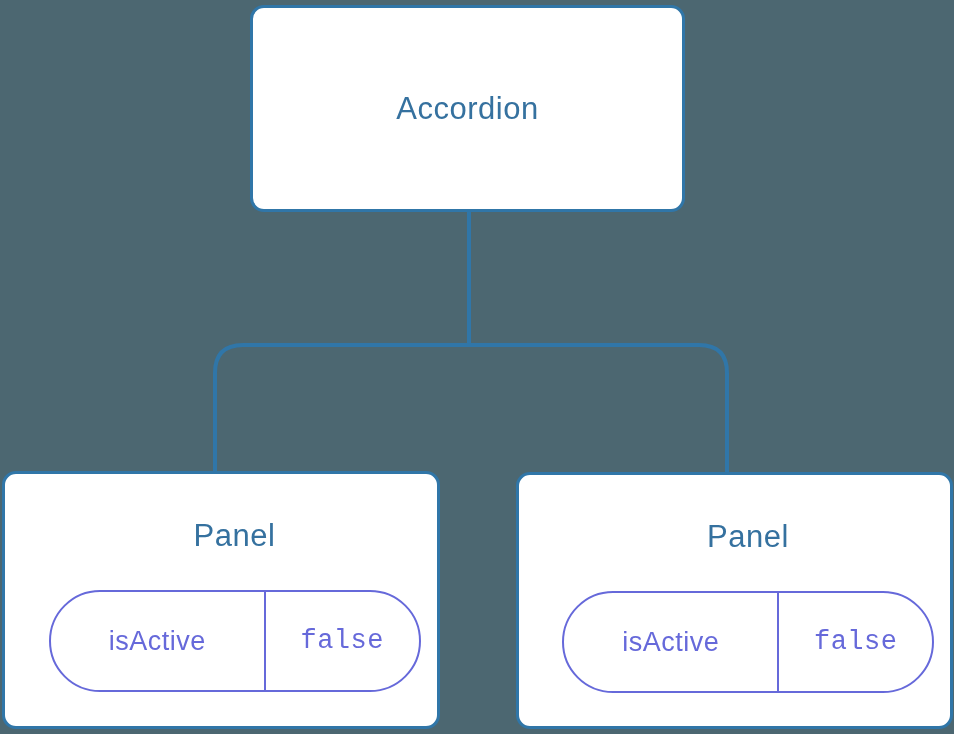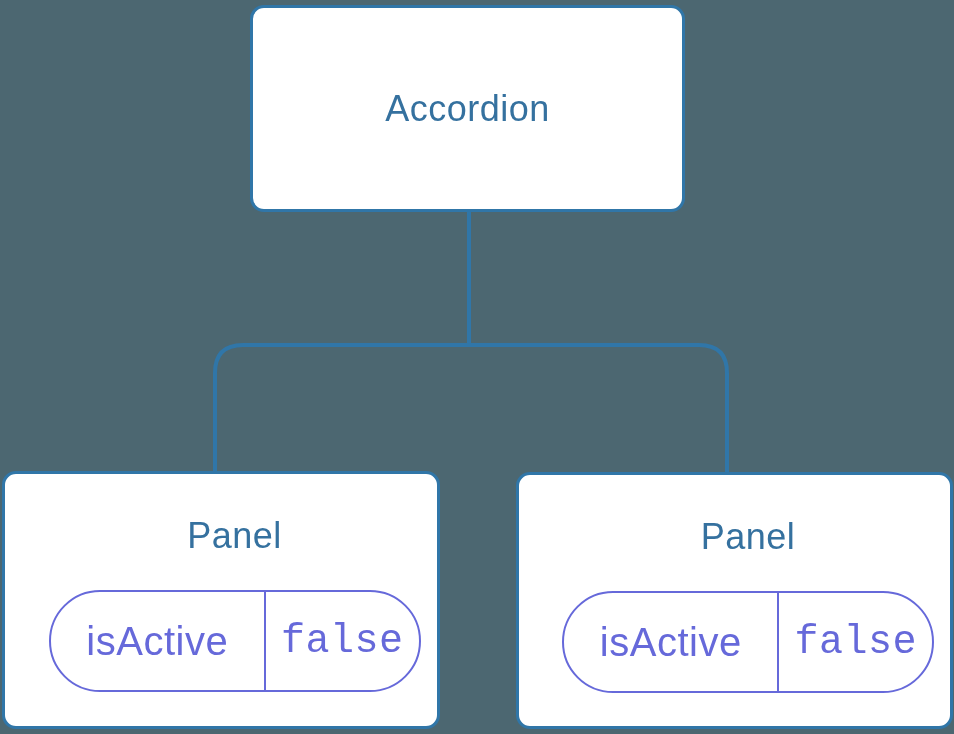--- a/index.html
+++ b/index.html
@@ -39,21 +39,21 @@
     display: flex;
     flex-direction: column;
     align-items: center;
   }
   .root-node {
     left: 250px; top: 5px;
     width: 435px; height: 207px;
     justify-content: center;
   }
   .node-title {
-    font-size: 36px;
+    font-size: 31px;
     font-weight: 400;
     color: var(--node-text);
     line-height: 48px;
     letter-spacing: 0.5px;
   }
   .panel-node {
     top: 471px;
     width: 438px; height: 258px;
     padding-top: 38px;
     padding-left: 27px;
@@ -66,21 +66,21 @@
   .state-pill {
     margin-top: 30px;
     width: 372px; height: 102px;
     box-sizing: border-box;
     border: 2px solid var(--state-accent);
     border-radius: 60px;
     display: flex;
     align-items: stretch;
     background: transparent;
     color: var(--state-accent);
-    font-size: 40px;
+    font-size: 27px;
     letter-spacing: 0.5px;
   }
   .state-key {
     flex: 0 0 58%;
     display: flex;
     align-items: center;
     justify-content: center;
   }
   .state-value {
     flex: 1 1 auto;

